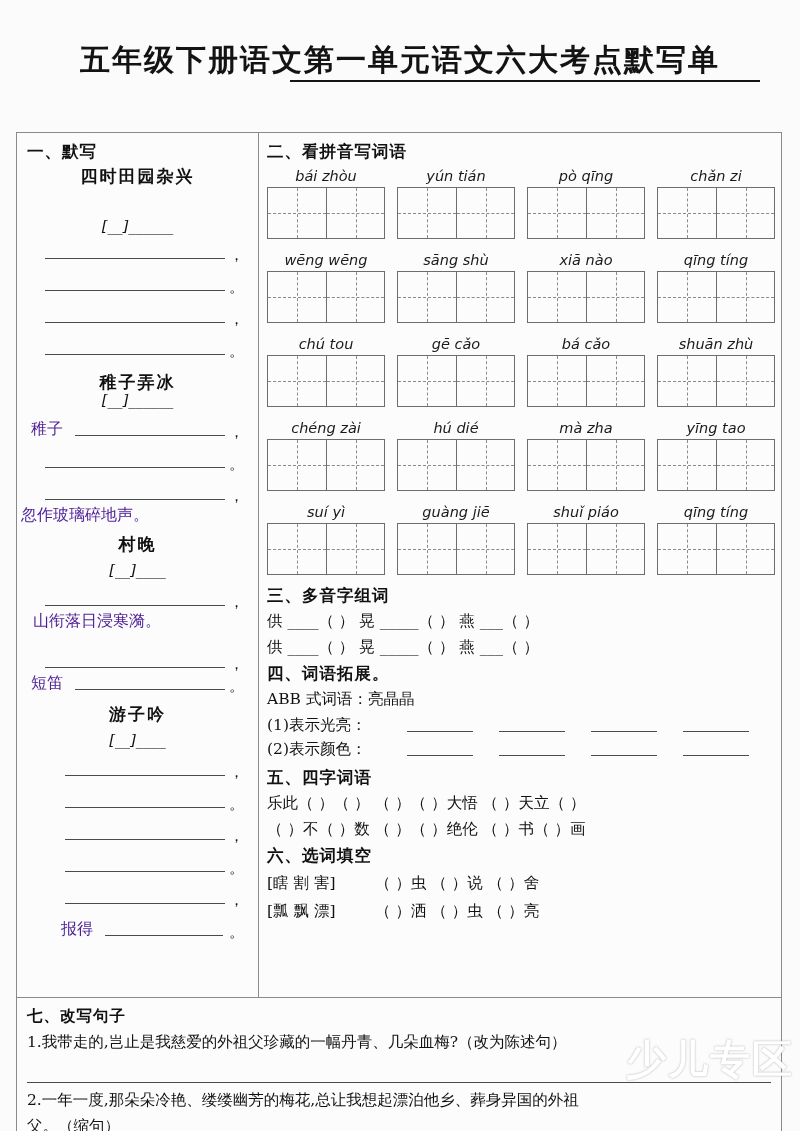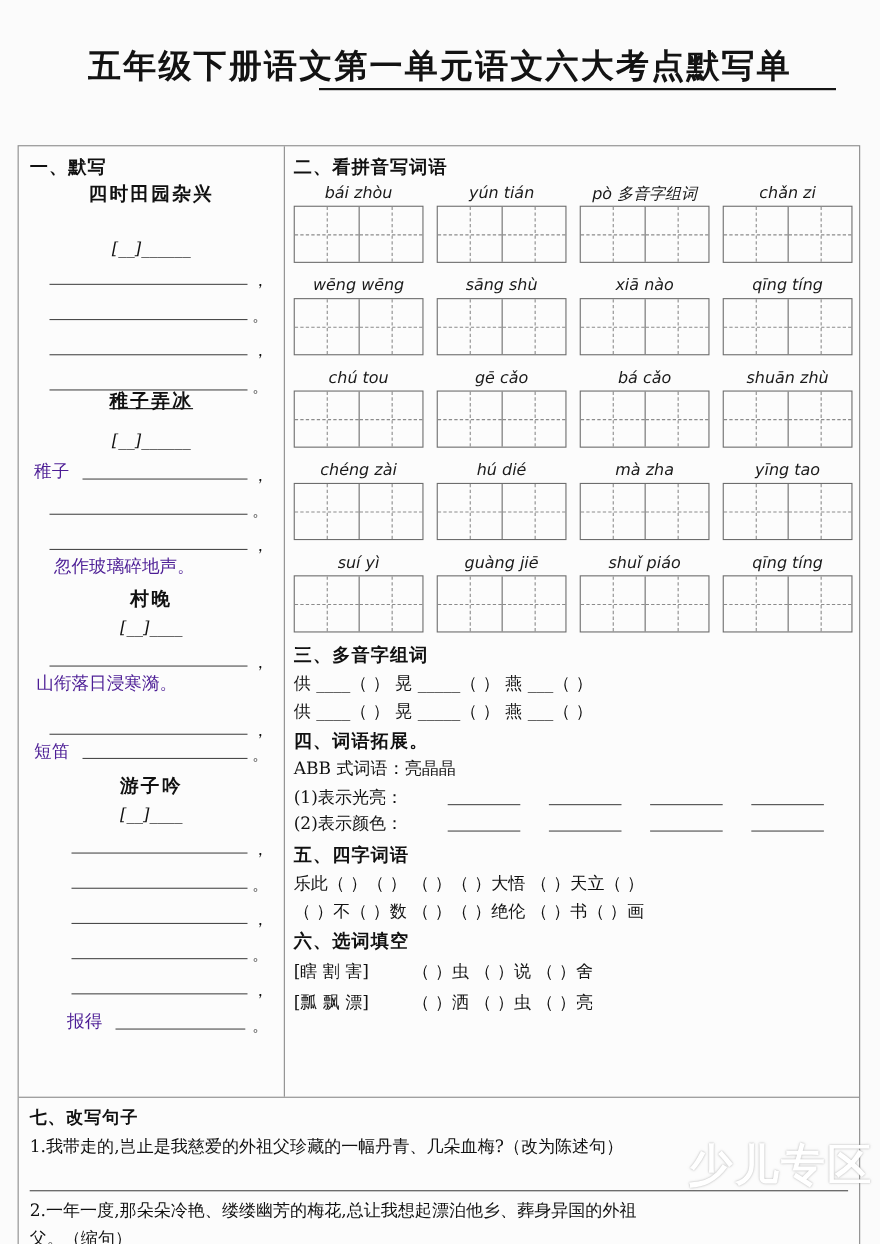--- a/index.html
+++ b/index.html
@@ -155,34 +155,34 @@
 
       <div class="vline" style="left:28px;top:125px;width:180px;"></div>
       <div class="punc" style="left:212px;top:113px;">，</div>
       <div class="vline" style="left:28px;top:157px;width:180px;"></div>
       <div class="punc" style="left:212px;top:145px;">。</div>
       <div class="vline" style="left:28px;top:189px;width:180px;"></div>
       <div class="punc" style="left:212px;top:177px;">，</div>
       <div class="vline" style="left:28px;top:221px;width:180px;"></div>
       <div class="punc" style="left:212px;top:209px;">。</div>
 
-      <div class="l-abs poem-title" style="left:0;top:220px;text-decoration:underline;">稚子弄冰</div>
+      <div class="l-abs poem-title" style="left:0;top:238px;">稚子弄冰</div>
       <div class="l-abs author-line" style="left:0;top:258px;">[__]______</div>
 
       <div class="lead" style="left:14px;top:286px;">稚子</div>
       <div class="vline" style="left:58px;top:302px;width:150px;"></div>
       <div class="punc" style="left:212px;top:290px;">，</div>
 
       <div class="vline" style="left:28px;top:334px;width:180px;"></div>
       <div class="punc" style="left:212px;top:322px;">。</div>
 
       <div class="vline" style="left:28px;top:366px;width:180px;"></div>
       <div class="punc" style="left:212px;top:354px;">，</div>
 
-      <div class="lead" style="left:32px;top:372px;">忽作玻璃碎地声。</div>
+      <div class="lead" style="left:4px;top:372px;">忽作玻璃碎地声。</div>
 
       <div class="l-abs poem-title" style="left:0;top:400px;">村晚</div>
       <div class="l-abs author-line" style="left:0;top:428px;">[__]____</div>
 
       <div class="vline" style="left:28px;top:472px;width:180px;"></div>
       <div class="punc" style="left:212px;top:460px;">，</div>
 
       <div class="lead" style="left:16px;top:478px;">山衔落日浸寒漪。</div>
 
       <div class="vline" style="left:28px;top:534px;width:180px;"></div>
@@ -215,21 +215,21 @@
       <div class="punc" style="left:212px;top:790px;">。</div>
     </div>
 
     <div class="rightcol">
 
       <div class="r-abs sec-head" style="left:8px;top:8px;">二、看拼音写词语</div>
 
       <div class="py-row" style="left:8px;top:34px;">
         <div class="py-group" style="left:0;">bái zhòu</div>
         <div class="py-group" style="left:130px;">yún tián</div>
-        <div class="py-group" style="left:260px;">pò 多音字组词</div>
+        <div class="py-group" style="left:260px;">pò qīng</div>
         <div class="py-group" style="left:390px;">chǎn zi</div>
       </div>
       <div class="grid-row" style="left:8px;top:54px;">
         <div class="tzg" style="left:0;">
             <div class="cell"></div>
             <div class="cell"></div>
           </div>
         <div class="tzg" style="left:130px;">
             <div class="cell"></div>
             <div class="cell"></div>

